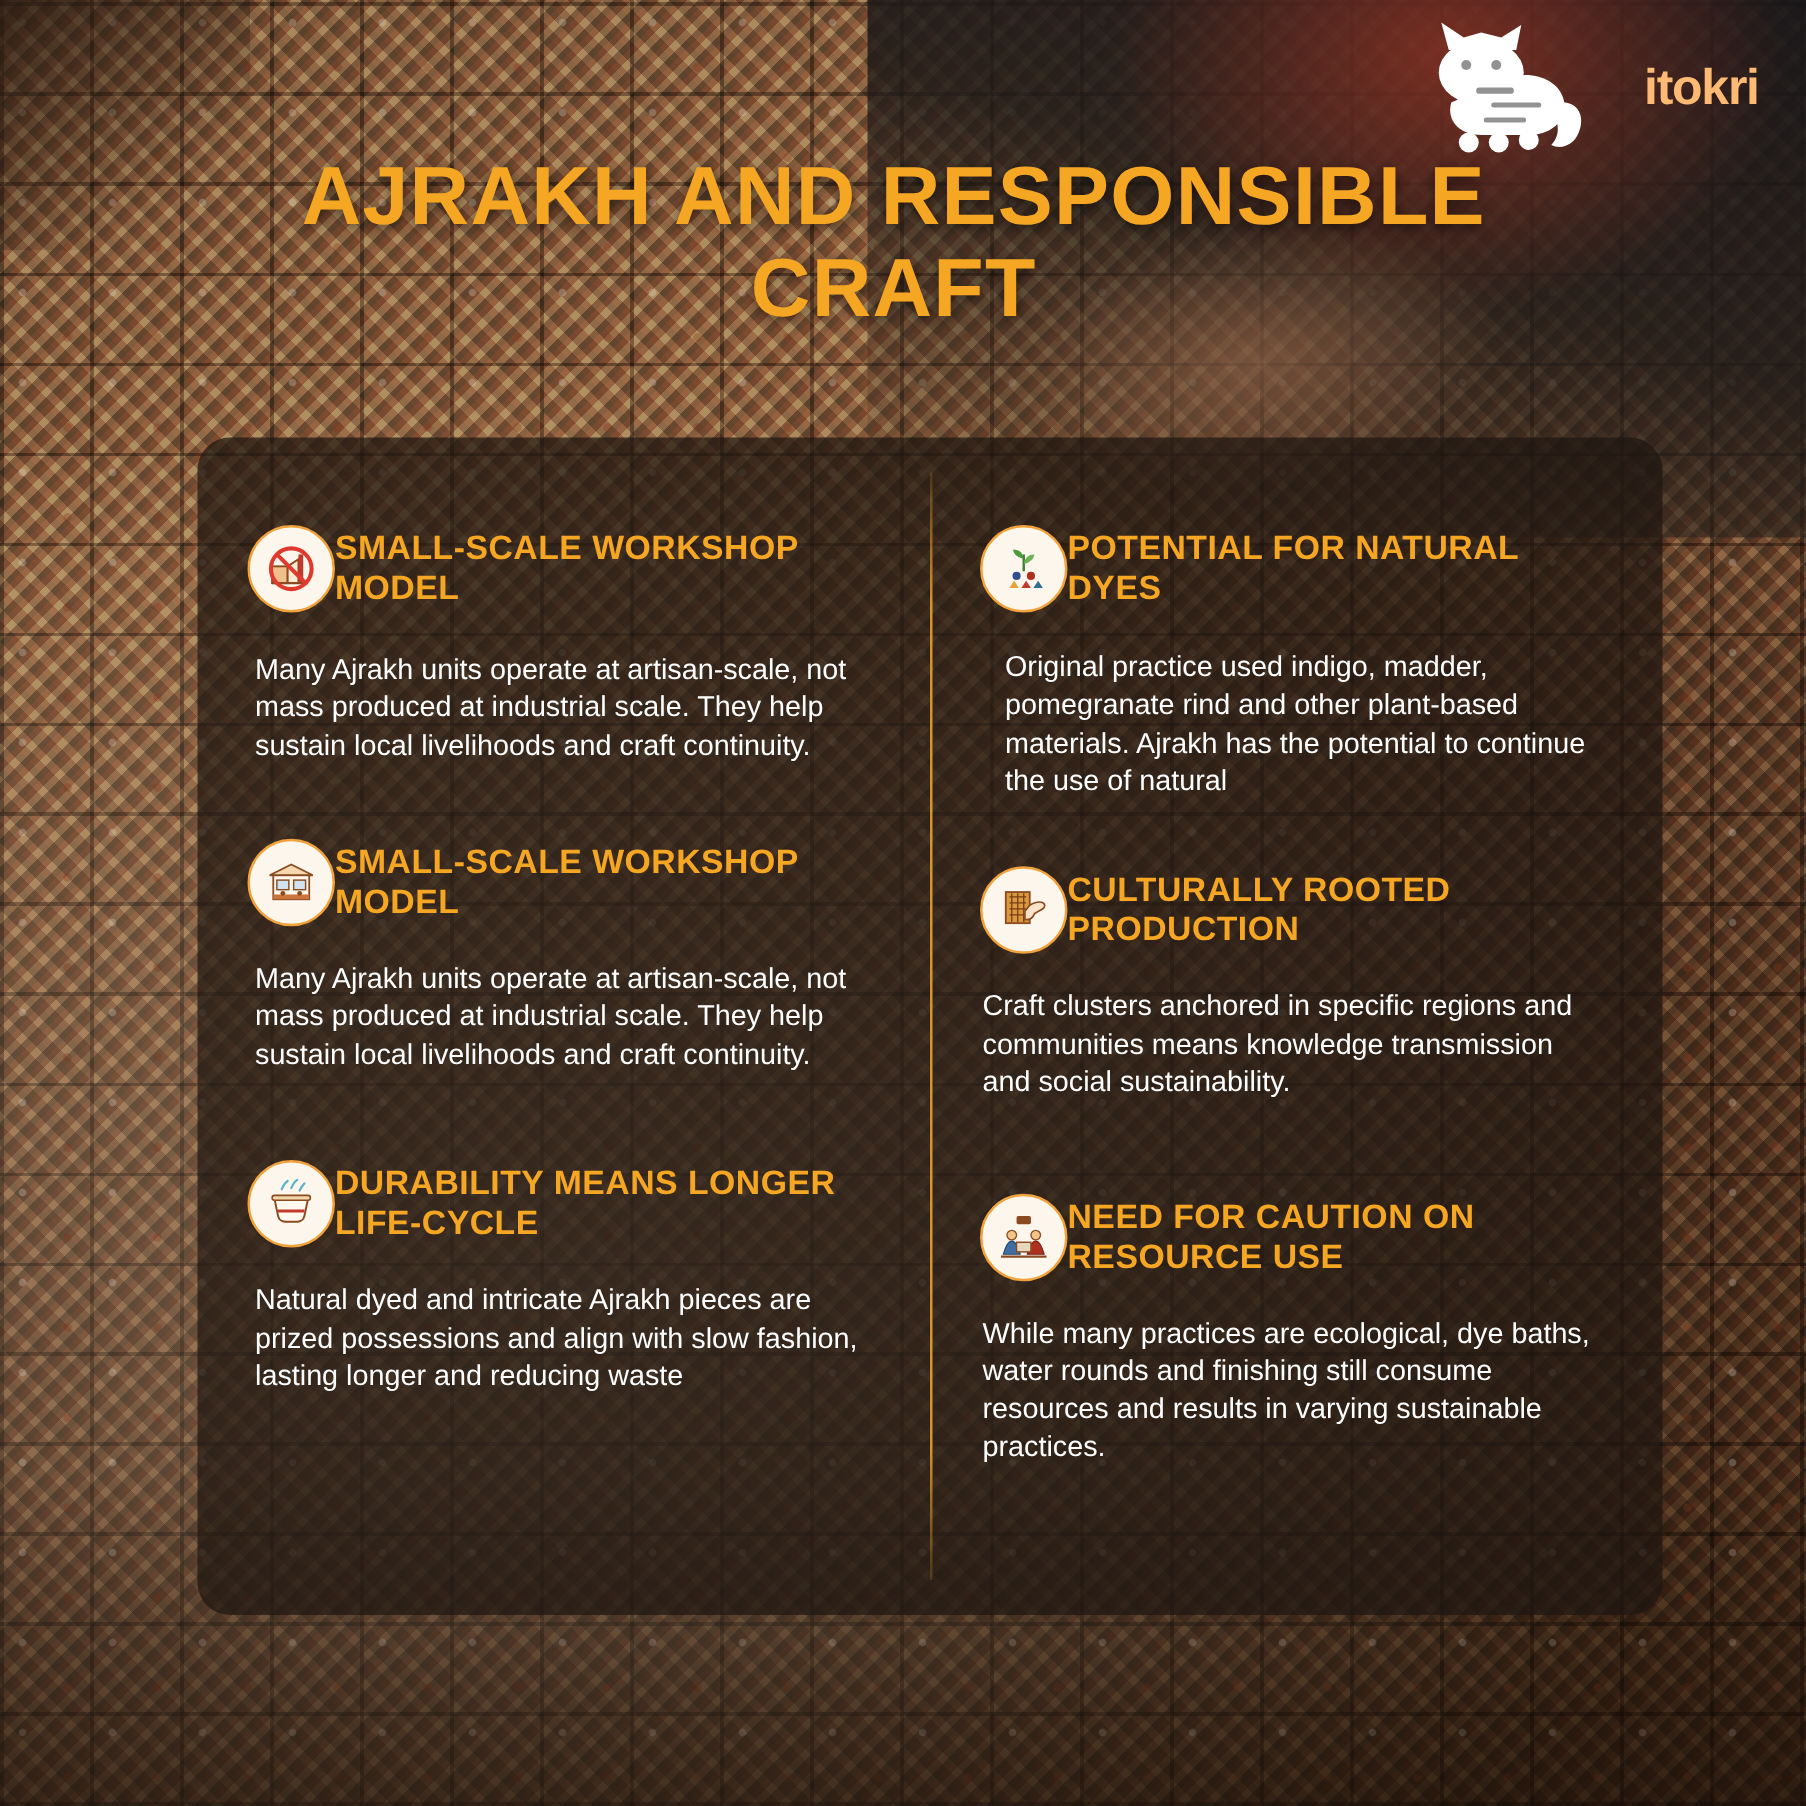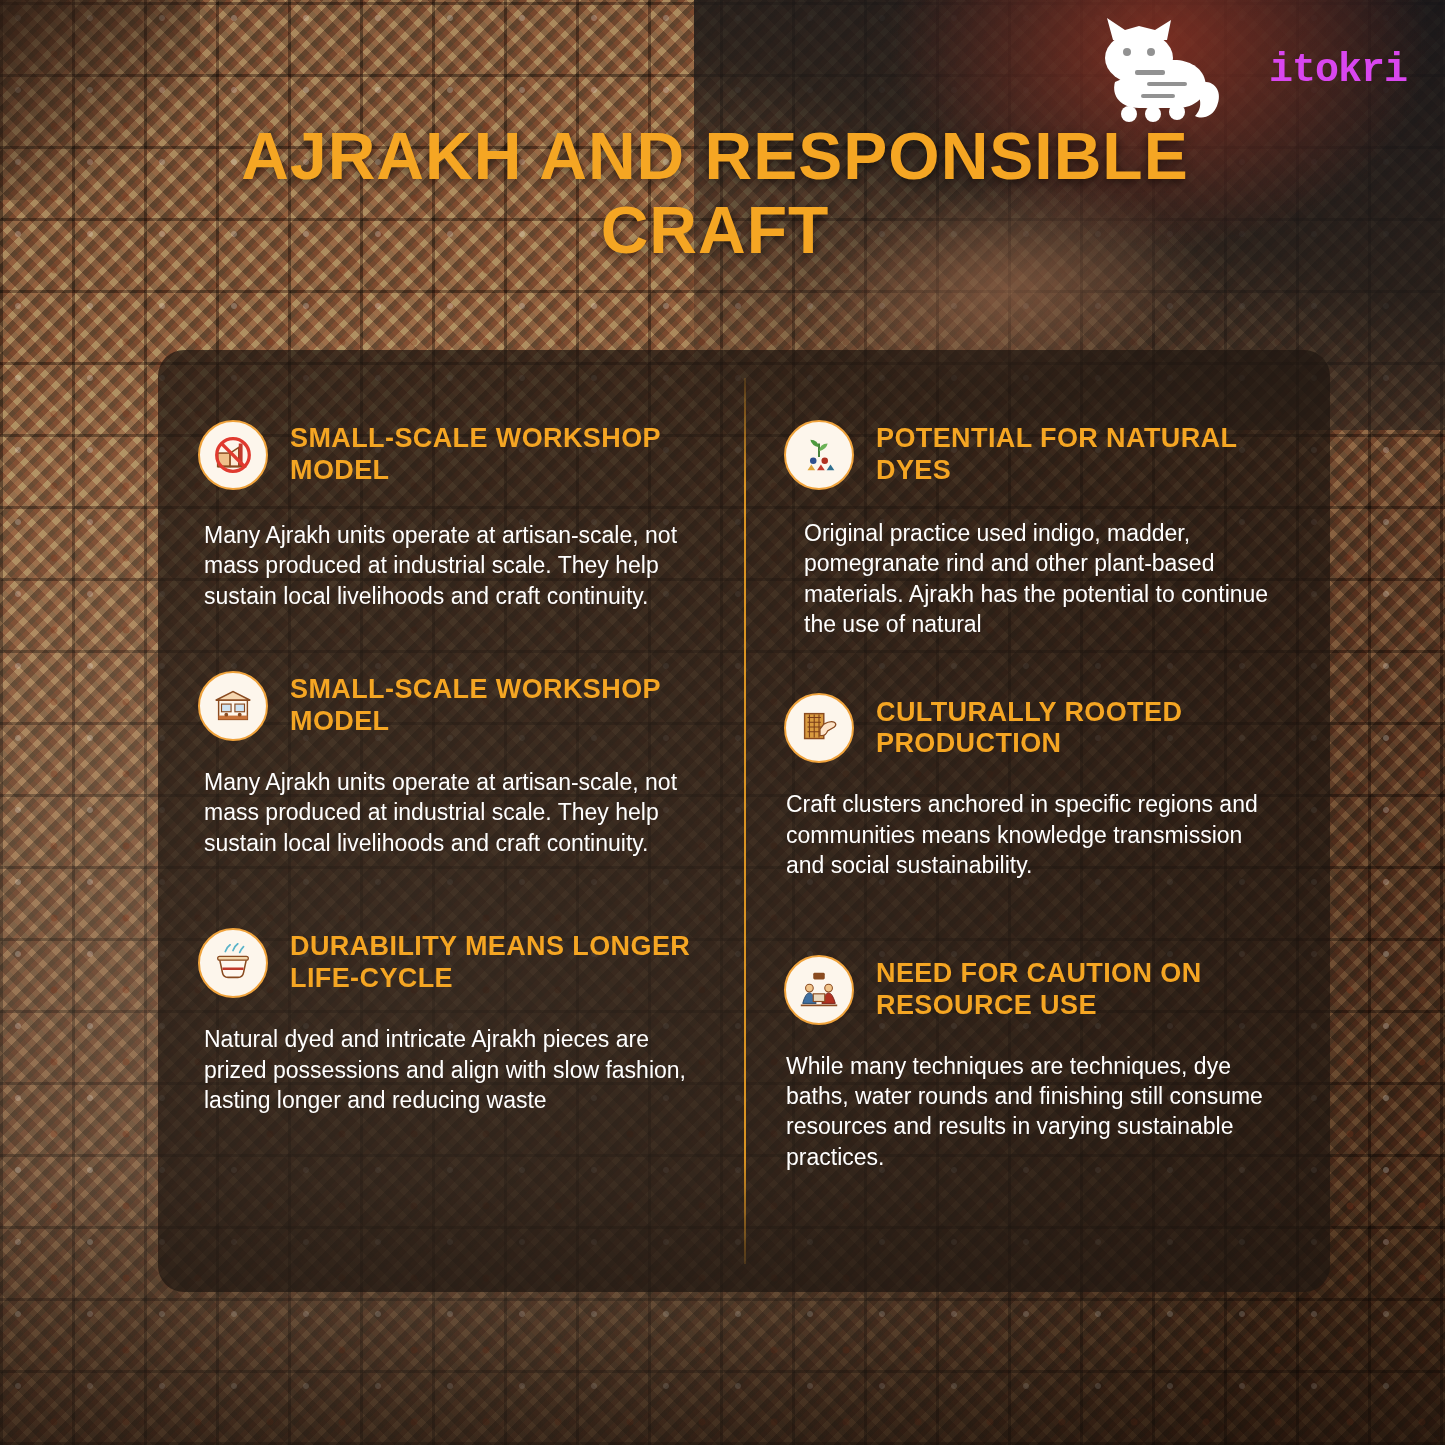--- a/index.html
+++ b/index.html
@@ -67,25 +67,25 @@
 
   
   .brand {
     position: absolute;
     top: 10px; right: 38px;
     display: flex; align-items: center; gap: 42px;
     z-index: 6;
   }
   .brand-cat { width: 150px; height: 120px; }
   .brand-name {
-    color: #d946ef;
+    color: #fdba74;
     font-size: 40px;
     font-weight: 700;
     letter-spacing: -1px;
-    font-family: Liberation Mono, monospace;
+    font-family: Liberation Sans, sans-serif;
     text-align: center;
   }
 
   .title {
     position: absolute;
     top: 120px;
     left: 0; right: 15px;
     text-align: center;
     color: #f5a623;
     font-size: 66px;
@@ -122,21 +122,20 @@
     width: 2px;
     background: linear-gradient(180deg, rgba(245,166,35,0.15), rgba(245,166,35,0.85) 12%, rgba(245,166,35,0.85) 88%, rgba(245,166,35,0.15));
   }
 
   .item { margin-bottom: 34px; }
   .item:last-child { margin-bottom: 0; }
 
   .item-head {
     display: flex;
     align-items: center;
-    gap: 22px;
   }
   .icon-circle {
     flex: 0 0 auto;
     width: 70px; height: 70px;
     border-radius: 50%;
     border: 2px solid #f0a33c;
     background: #fdf6ec;
     display: flex; align-items: center; justify-content: center;
     overflow: hidden;
   }
@@ -308,18 +307,18 @@
               <circle cx="14" cy="22" r="4" fill="#f1c48a" stroke="#8a4b20" stroke-width="1.1"></circle>
               <circle cx="34" cy="22" r="4" fill="#f1c48a" stroke="#8a4b20" stroke-width="1.1"></circle>
               <path d="M7 38 q3 -11 7 -11 q4 0 7 11z" fill="#3f6fa0" stroke="#27476a" stroke-width="1"></path>
               <path d="M27 38 q3 -11 7 -11 q4 0 7 11z" fill="#b03020" stroke="#7a2016" stroke-width="1"></path>
               <rect x="18" y="28" width="12" height="8" fill="#e9d7bd" stroke="#8a4b20" stroke-width="1.2"></rect>
               <path d="M5 40 h38" stroke="#8a4b20" stroke-width="2"></path>
             </svg>
           </span>
           <span class="item-title">NEED FOR CAUTION ON RESOURCE USE</span>
         </div>
-        <p class="item-body">While many techniques are techniques, dye baths, water rounds and finishing still consume resources and results in varying sustainable practices.</p>
+        <p class="item-body">While many practices are ecological, dye baths, water rounds and finishing still consume resources and results in varying sustainable practices.</p>
       </div>
 
     </div>
   </div>
 </div>
 
 </body></html>

